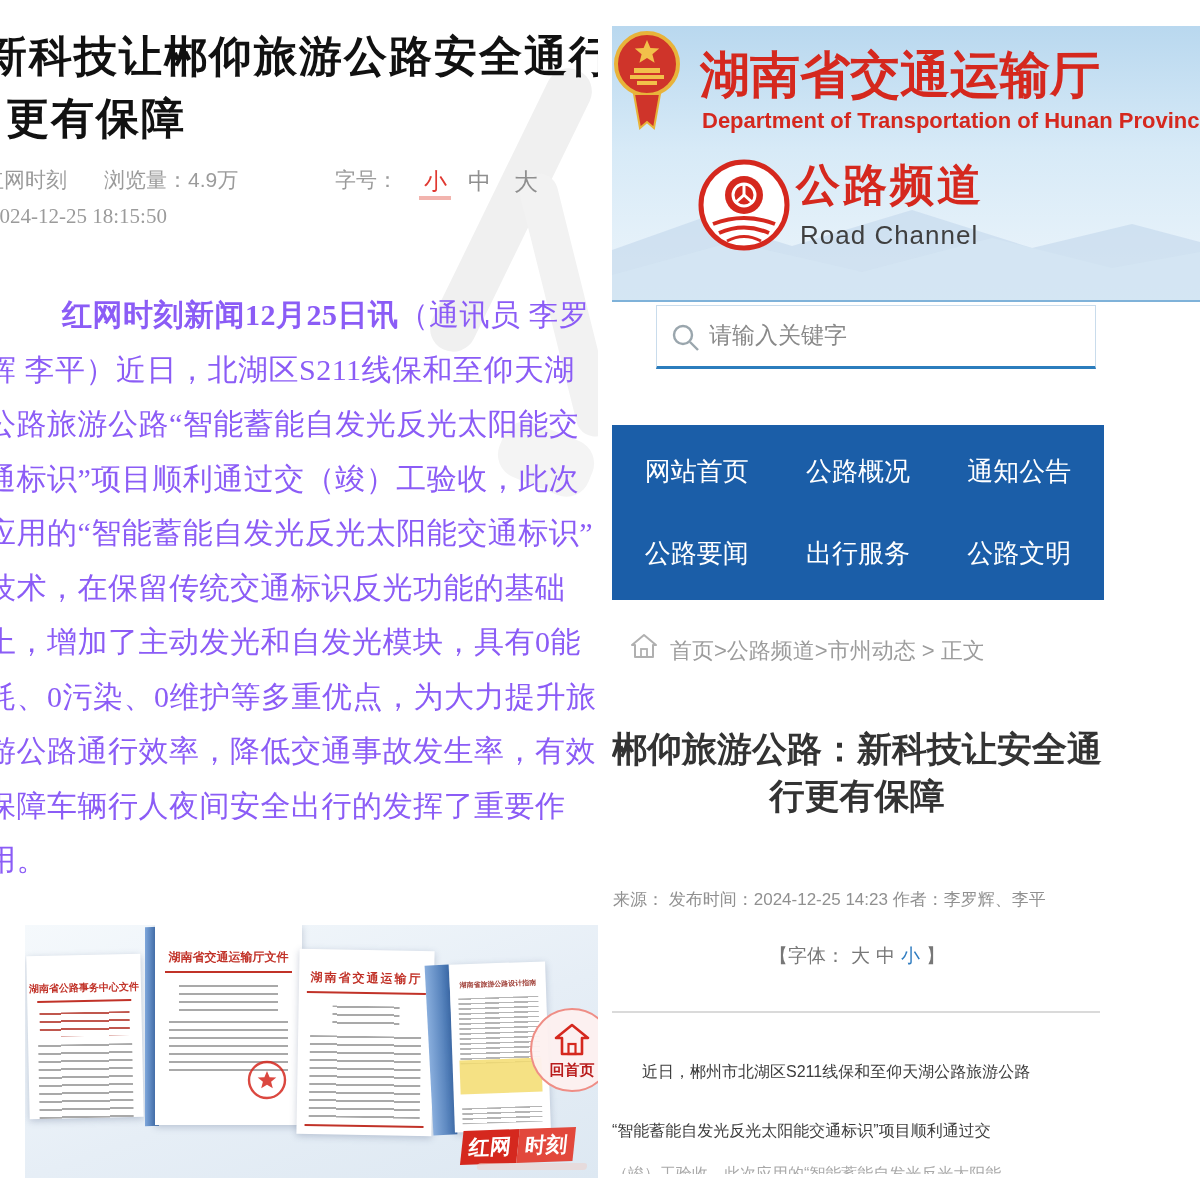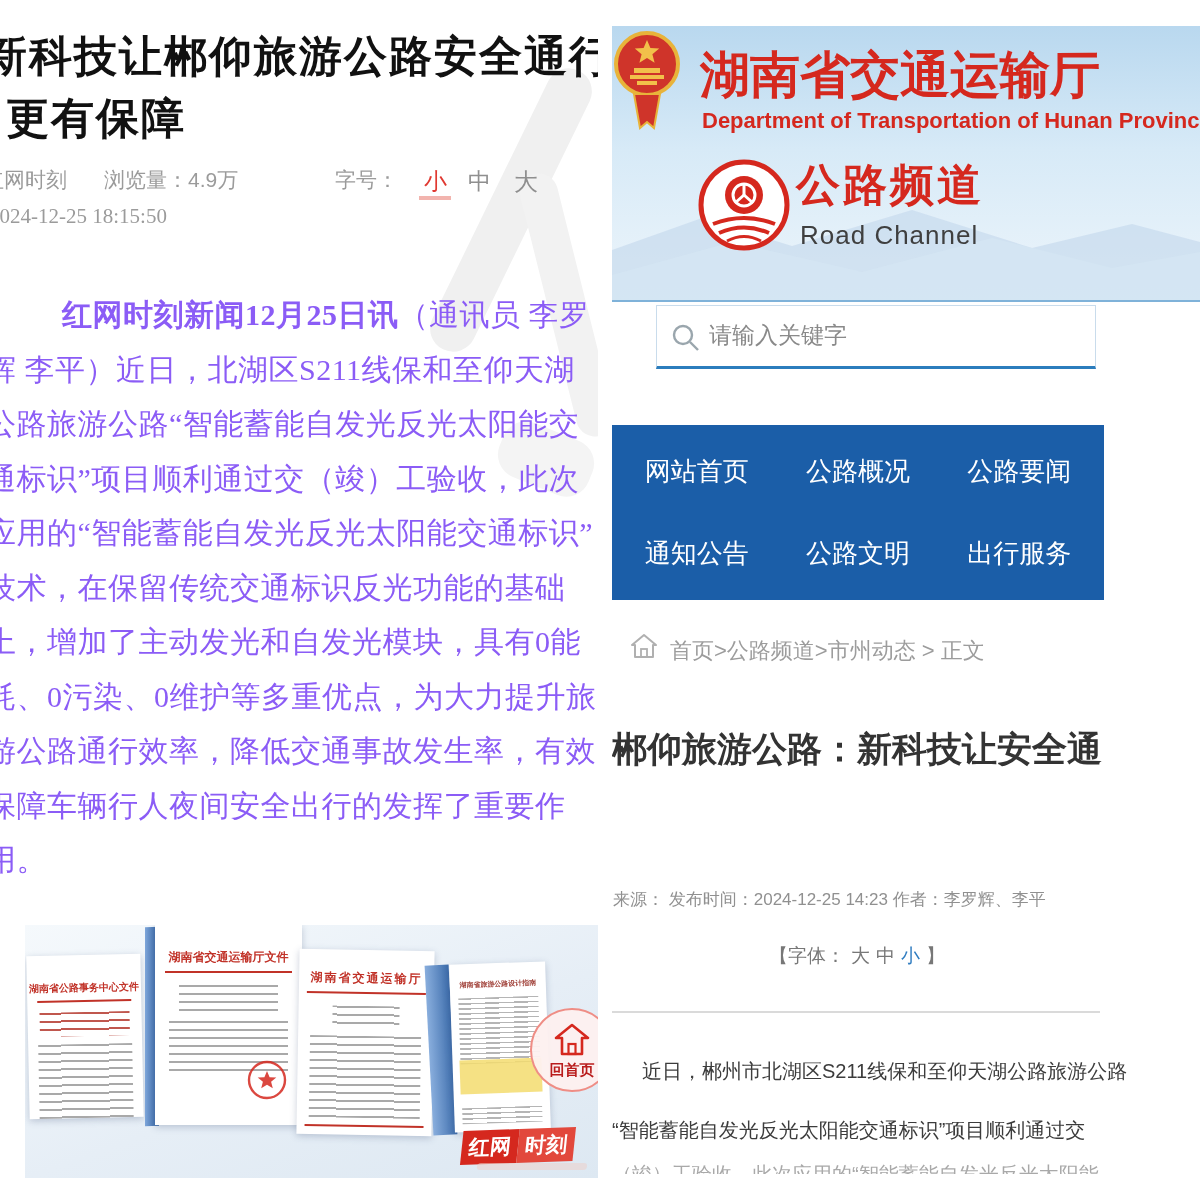--- a/index.html
+++ b/index.html
@@ -93,21 +93,21 @@
   #bc-home { position:absolute; left:18px; top:3px; }
   .atitle { position:absolute; left:0; width:490px; text-align:center; font-size:35px; font-weight:bold;
             color:#333; white-space:nowrap; overflow:visible; }
   #atitle1 { top:726px; }
   #atitle2 { top:773px; }
   #ameta { position:absolute; left:1px; top:888px; width:490px; font-size:17px; color:#909090; white-space:nowrap; }
   #afont { position:absolute; left:0; top:943px; width:490px; text-align:center; font-size:19px; color:#777; }
   #afont span { margin:8px 3px; }
   #afont .fs-small { color:#2f7cc0; }
   #adivider { position:absolute; left:0; top:1011px; width:488px; height:2px; background:#dadada; }
-  .abody-line { position:absolute; left:0; font-size:20px; color:#3c3c3c; line-height:59px; height:59px;
+  .abody-line { position:absolute; left:0; font-size:16px; color:#3c3c3c; line-height:59px; height:59px;
                 white-space:nowrap; }
   #abody1 { top:1042px; padding-left:30px; }
   #abody2 { top:1101px; }
   #abody3 { top:1162px; height:12px; overflow:hidden; line-height:24px; color:#a9a9a9; }
 </style>
 </head>
 <body>
 
 <div id="left-page">
   <div class="wm" id="wm1"></div>
@@ -229,35 +229,36 @@
     <svg width="30" height="30" viewBox="0 0 30 30" style="position:absolute; left:14px; top:17px;">
       <circle cx="12" cy="12" r="9" fill="none" stroke="#9aa6ad" stroke-width="2.4"></circle>
       <line x1="19" y1="19" x2="27" y2="27" stroke="#9aa6ad" stroke-width="2.4"></line>
     </svg>
     <input id="search-input" type="text" placeholder="请输入关键字" style="">
   </div>
 
   <div id="nav">
     <div class="nav-item">网站首页</div>
     <div class="nav-item">公路概况</div>
+    <div class="nav-item">通知公告</div>
     <div class="nav-item">公路要闻</div>
-    <div class="nav-item">通知公告</div>
+    <div class="nav-item">出行服务</div>
     <div class="nav-item">公路文明</div>
-    <div class="nav-item">出行服务</div>
   </div>
 
   <div id="breadcrumb">
     <svg id="bc-home" width="28" height="26" viewBox="0 0 28 26">
       <path d="M14 2 L26 12 L23 12 L23 24 L5 24 L5 12 L2 12 Z" fill="none" stroke="#b0b0b0" stroke-width="2" stroke-linejoin="round"></path>
       <rect x="11" y="16" width="6" height="8" fill="none" stroke="#b0b0b0" stroke-width="1.8"></rect>
     </svg>
     <div class="bc-text">首页&gt;公路频道&gt;市州动态 &gt; 正文</div>
   </div>
 
   <div class="atitle" id="atitle1">郴仰旅游公路：新科技让安全通</div>
+  <div class="atitle" id="atitle2">行更有保障</div>
 
   <div id="ameta">来源：  发布时间：2024-12-25 14:23 作者：李罗辉、李平</div>
 
   <div id="afont">
     <span>【字体：</span><span class="fs-large">大</span><span class="fs-med">中</span><span class="fs-small">小</span><span>】</span>
   </div>
 
   <div id="adivider"></div>
 
   <div class="abody-line" id="abody1">近日，郴州市北湖区S211线保和至仰天湖公路旅游公路</div>

